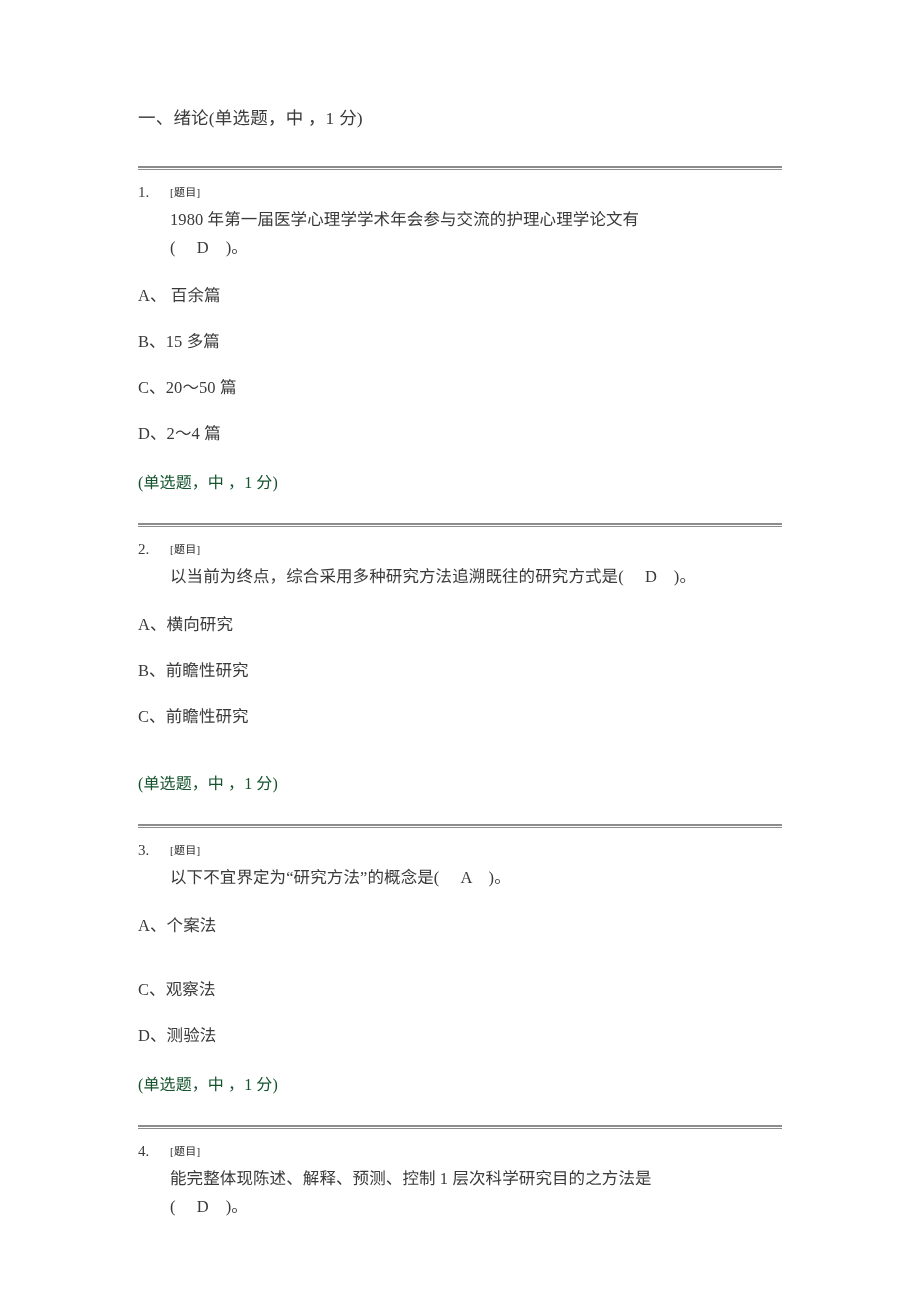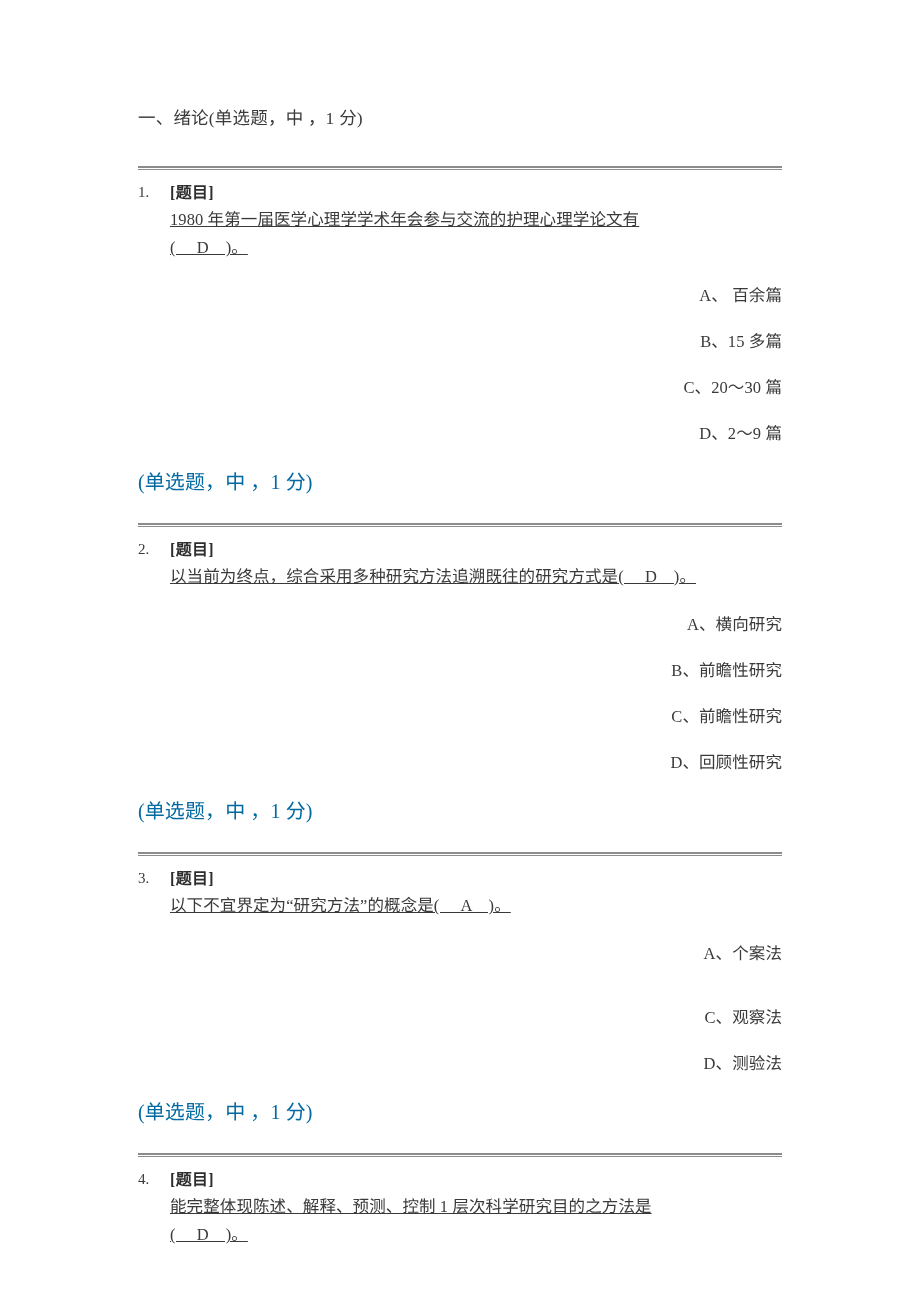--- a/index.html
+++ b/index.html
@@ -64,57 +64,55 @@
   .q-num {
     position: absolute;
     left: 0;
     top: 0;
     font-size: 15px;
     line-height: 27px;
     color: #3a3a3a;
     font-family: "Liberation Serif", "DejaVu Serif", serif;
   }
   .q-label {
-    font-size: 16px;
+    font-size: 11px;
     line-height: 27px;
-    font-weight: bold;
+    font-weight: normal;
     color: #2e2e2e;
     letter-spacing: 0.3px;
   }
   .q-stem {
     font-size: 16.5px;
     line-height: 28px;
     color: #3a3a3a;
     letter-spacing: 0.1px;
     white-space: pre-wrap;
-    text-decoration: underline;
   }
 
   
   .options {
     margin: 0;
     padding: 0;
     list-style: none;
-    text-align: right;
   }
   .option {
     font-size: 16.5px;
     line-height: 28px;
     color: #3a3a3a;
     margin: 0;
     padding: 0;
     letter-spacing: 0.1px;
     white-space: pre;
   }
 
   
   .q-meta {
-    font-size: 20px;
+    font-size: 16px;
     line-height: 27px;
-    color: #0369a1;
+    color: #14532d;
     letter-spacing: 0.1px;
     white-space: pre;
   }
 
   
   .sp-title-rule { height: 37px; }
   .sp-rule-head  { height: 9px; }
   .sp-stem-opts  { height: 20px; }
   .sp-opt-gap    { height: 18px; }
   .sp-opts-meta  { height: 21px; }
@@ -141,23 +139,23 @@
 (     D    )。</div>
       </div>
 
       <div class="sp-stem-opts"></div>
 
       <ul class="options">
         <li class="option">A、 百余篇</li>
         <li class="sp-opt-gap"></li>
         <li class="option">B、15 多篇</li>
         <li class="sp-opt-gap"></li>
-        <li class="option">C、20〜30 篇</li>
-        <li class="sp-opt-gap"></li>
-        <li class="option">D、2〜9 篇</li>
+        <li class="option">C、20〜50 篇</li>
+        <li class="sp-opt-gap"></li>
+        <li class="option">D、2〜4 篇</li>
       </ul>
 
       <div class="sp-opts-meta"></div>
       <div class="q-meta">(单选题，中 ，1 分)</div>
       <div class="sp-meta-rule"></div>
     </div>
 
     <hr class="rule">
     <div class="sp-rule-head"></div>
 
@@ -170,21 +168,20 @@
 
       <div class="sp-stem-opts"></div>
 
       <ul class="options">
         <li class="option">A、横向研究</li>
         <li class="sp-opt-gap"></li>
         <li class="option">B、前瞻性研究</li>
         <li class="sp-opt-gap"></li>
         <li class="option">C、前瞻性研究</li>
         <li class="sp-opt-gap"></li>
-        <li class="option">D、回顾性研究</li>
       </ul>
 
       <div class="sp-opts-meta"></div>
       <div class="q-meta">(单选题，中 ，1 分)</div>
       <div class="sp-meta-rule"></div>
     </div>
 
     <hr class="rule">
     <div class="sp-rule-head"></div>
 

